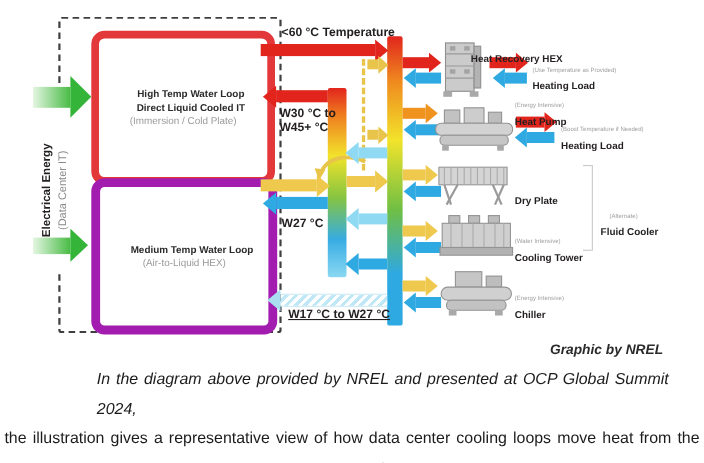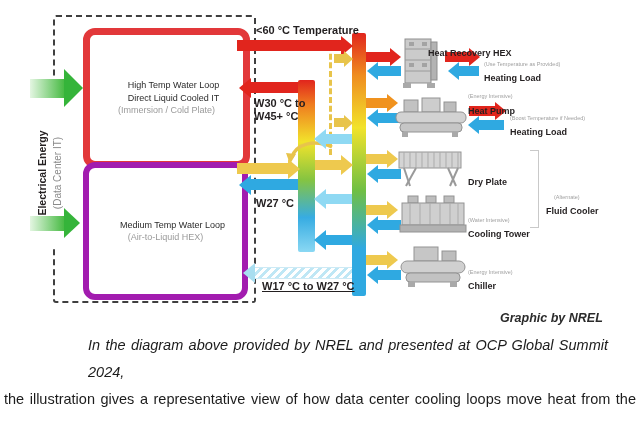--- a/index.html
+++ b/index.html
@@ -11,22 +11,22 @@
               border:2px dashed #3f3f3f;border-radius:3px;}
   .rot-label{position:absolute;left:-21px;top:154px;width:150px;height:38px;
              transform:rotate(-90deg);text-align:center;background:#fff;line-height:15px;}
   .rot-label .l1{font-weight:bold;font-size:10.5px;color:#231f20;}
   .rot-label .l2{font-size:10px;color:#8a8a8a;}
 
   .loop-box{position:absolute;left:83px;width:153px;height:126px;background:#fff;
             border-radius:12px;display:flex;flex-direction:column;justify-content:center;
             text-align:center;font-size:9px;line-height:12.5px;}
   #high-box{top:28px;border:7px solid #e2383a;}
-  #med-box{top:162px;border:6px solid #a21caf;}
-  .loop-box .t{font-weight:normal;color:#2b2b2b;margin-left:14px;}
+  #med-box{top:162px;border:8px solid #a21caf;}
+  .loop-box .t{font-weight:bold;color:#2b2b2b;margin-left:14px;}
   .loop-box .s{color:#9a9a9a;}
 
   
   .vbar{position:absolute;border-radius:2px;}
   #bar-left{left:298px;top:80px;width:17px;height:172px;
     background:linear-gradient(180deg,#e1251d 0%,#ef7b1f 14%,#f2e32b 36%,#85c441 58%,#37ace2 80%,#8ad8f3 100%);}
   #bar-right{left:352px;top:33px;width:14px;height:263px;
     background:linear-gradient(180deg,#e1251d 0%,#ef8c1f 16%,#f2e32b 36%,#6fbf44 60%,#2fa9e1 82%,#2fa9e1 100%);}
   .ydash{position:absolute;left:329px;top:45px;height:110px;width:0;
          border-left:3px dashed #e8c44b;}

